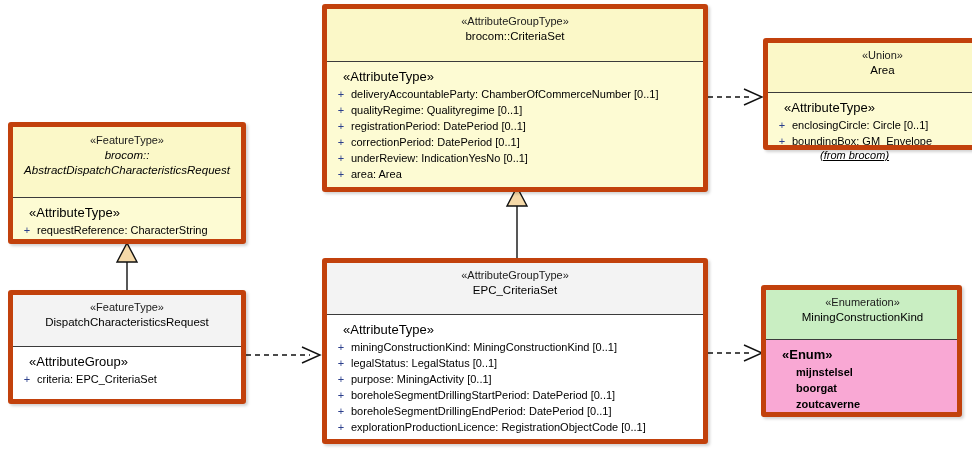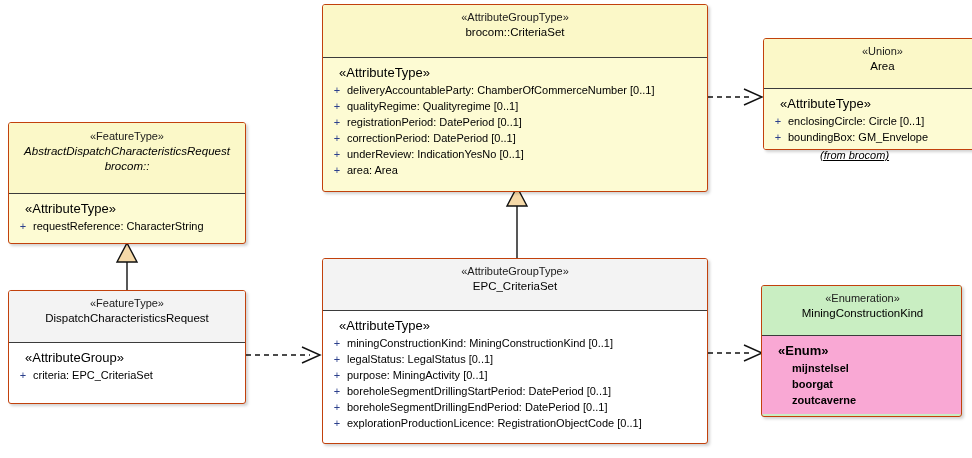--- a/index.html
+++ b/index.html
@@ -14,21 +14,21 @@
     font-family: "Liberation Sans", sans-serif;
     font-size: 11px;
     color: #000000;
     overflow: hidden;
   }
 
   
   .uml-box {
     position: absolute;
     box-sizing: border-box;
-    border: 1px solid #c2410c;
+    border: 5px solid #c2410c;
     border-radius: 3px;
     box-shadow: 2px 2px 3px rgba(0,0,0,0.18);
     overflow: hidden;
     background: #ffffff;
   }
   .uml-head {
     box-sizing: border-box;
     text-align: center;
     padding: 5px 6px 5px 6px;
     border-bottom: 1px solid #3b3b3b;
@@ -188,22 +188,22 @@
       <span class="attr-vis">+</span>
       <span class="attr-text">boundingBox: GM_Envelope</span>
     </div>
   </div>
 </div>
 <div class="note-label" style="left:820px; top:149px;text-decoration:underline;">(from brocom)</div>
 
 <div class="uml-box theme-yellow" style="left:8px; top:122px; width:238px; height:122px;">
   <div class="uml-head" style="height:71px; padding-top:6px;">
     <div class="stereo">«FeatureType»</div>
+    <div class="cls-name abstract">brocom::</div>
     <div class="cls-name abstract">AbstractDispatchCharacteristicsRequest</div>
-    <div class="cls-name abstract">brocom::</div>
   </div>
   <div class="uml-body">
     <div class="group-stereo">«AttributeType»</div>
     <div class="attr-row">
       <span class="attr-vis">+</span>
       <span class="attr-text">requestReference: CharacterString</span>
     </div>
   </div>
 </div>
 

